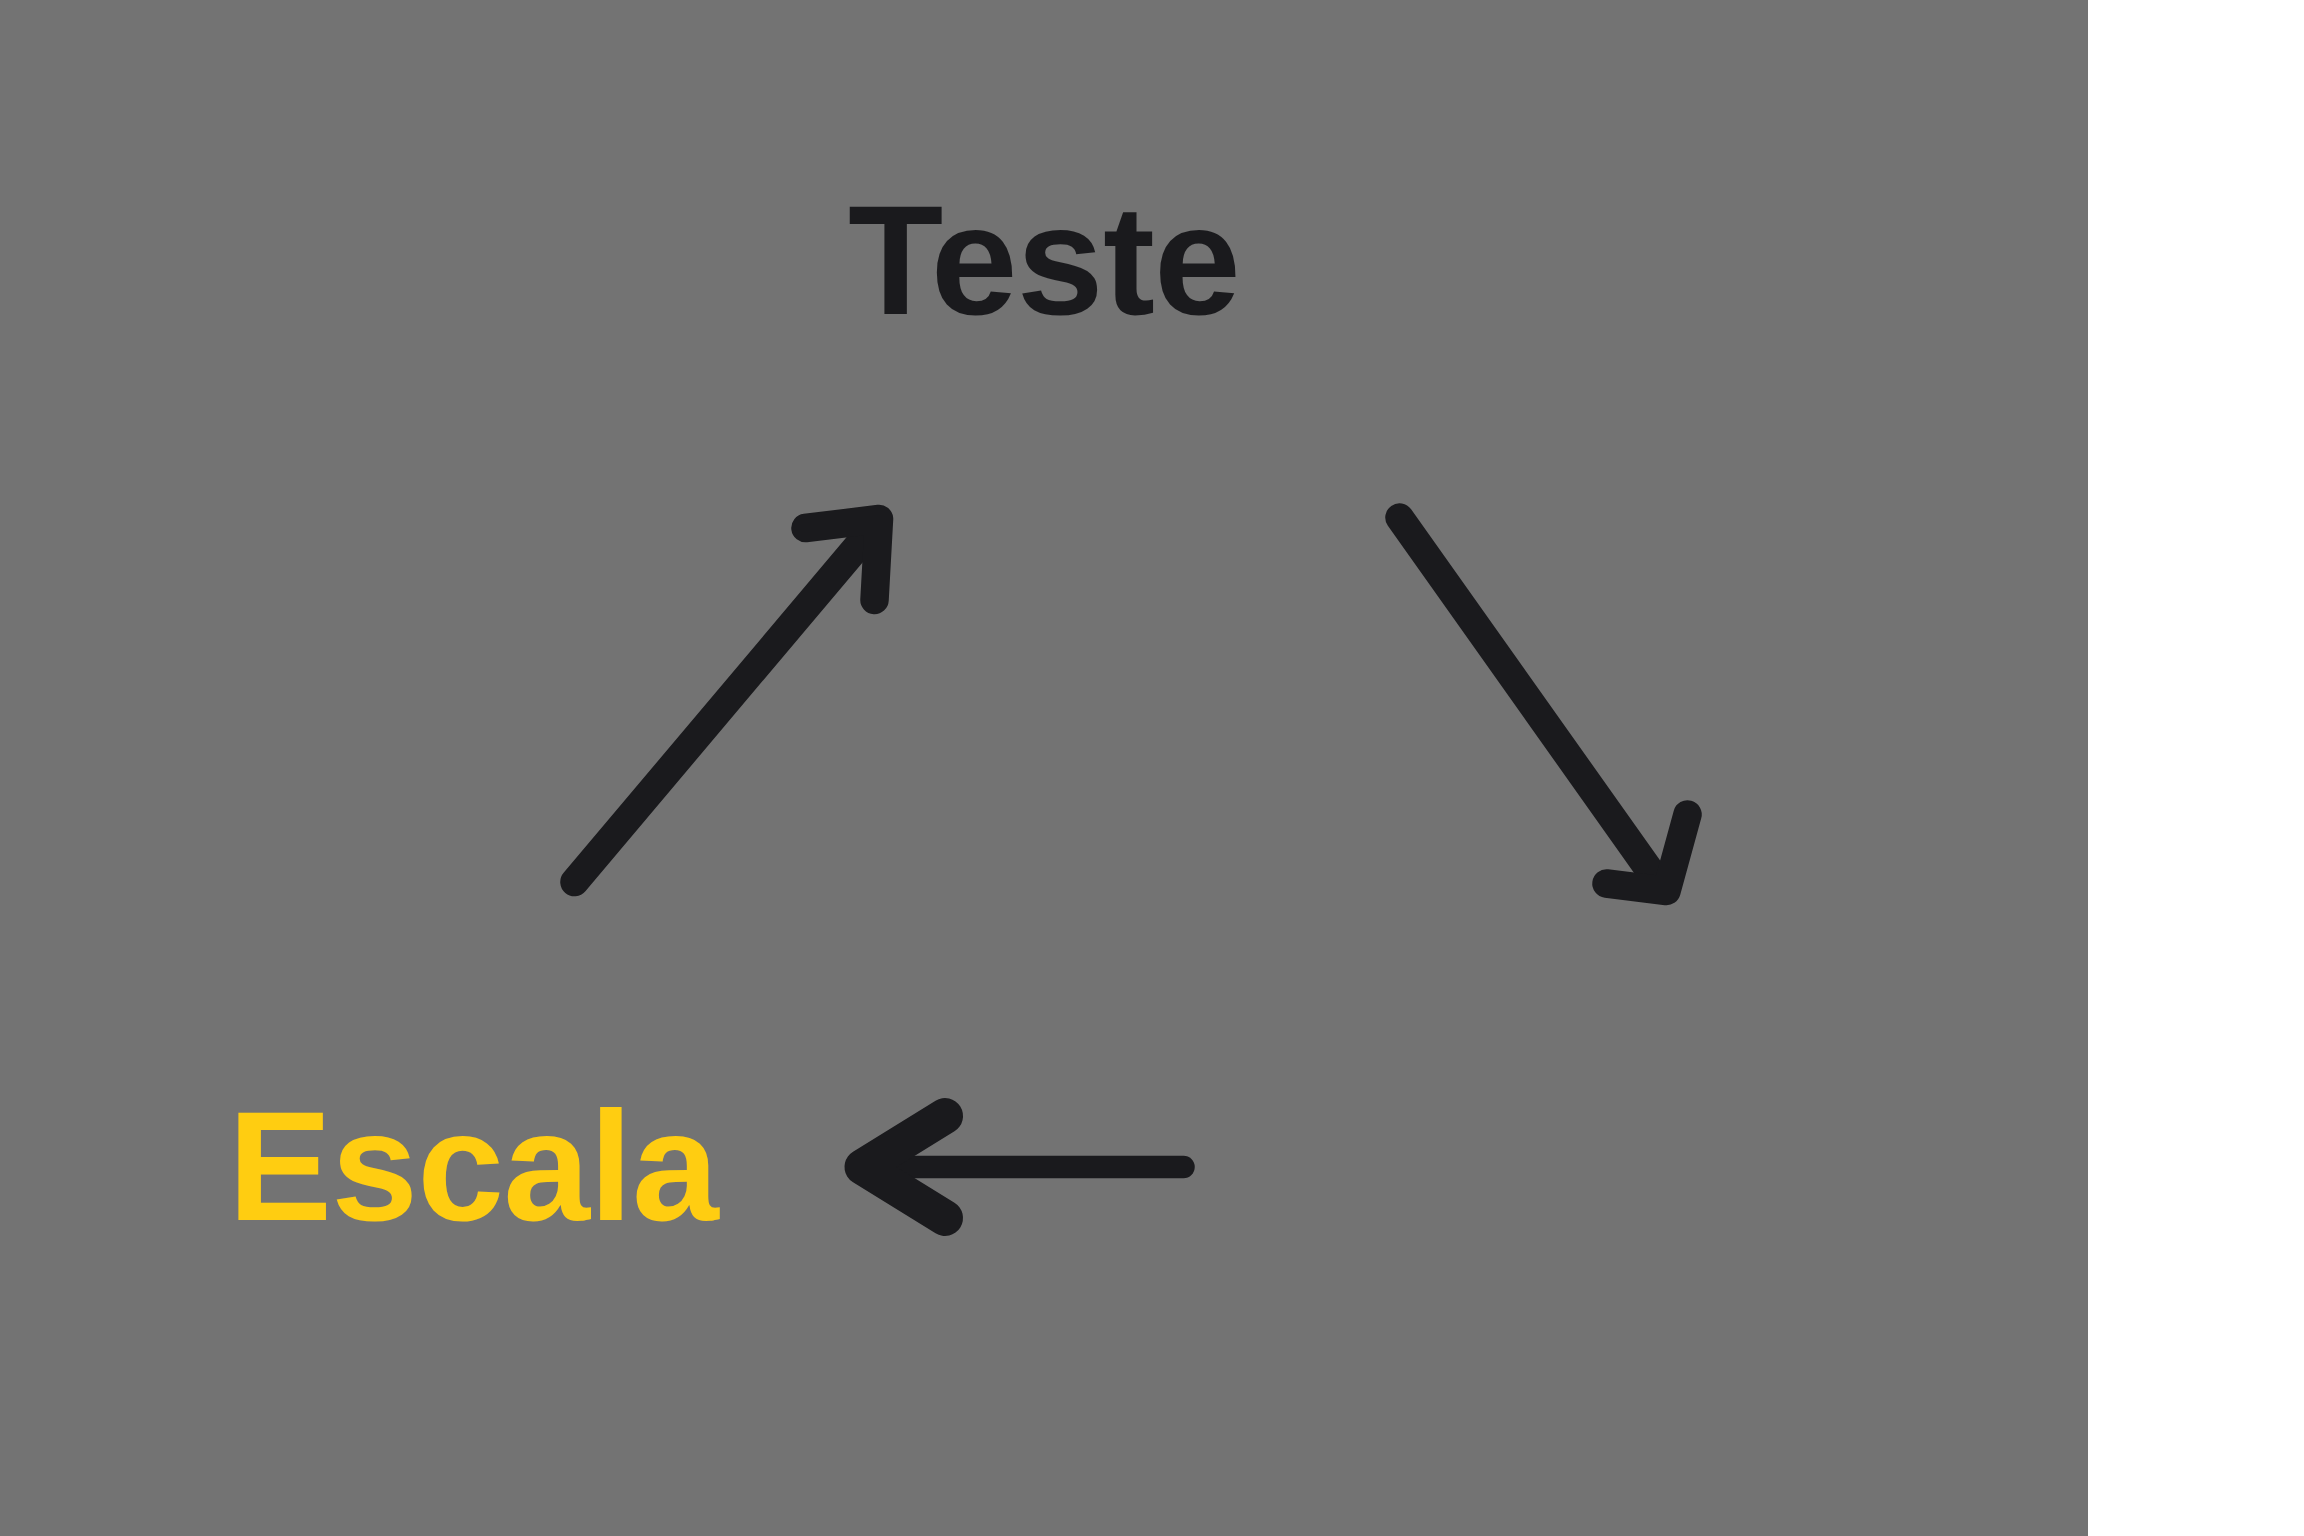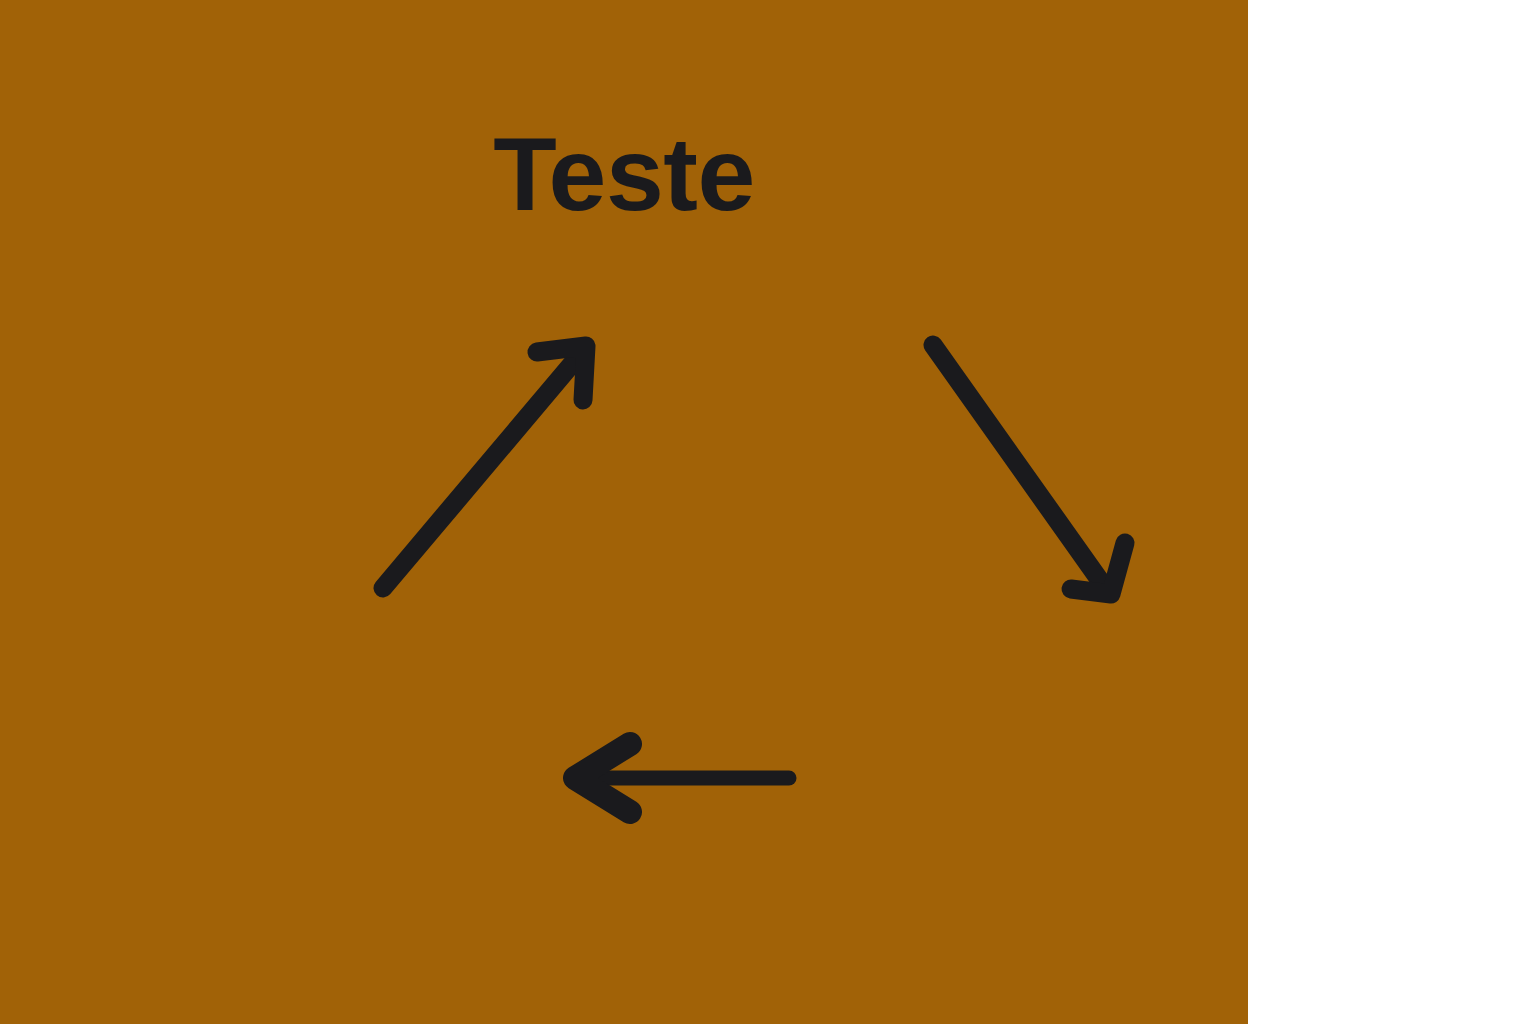--- a/index.html
+++ b/index.html
@@ -5,23 +5,23 @@
   html, body {
     margin: 0;
     padding: 0;
     background: #ffffff;
   }
   body {
     font-family: "Liberation Sans", sans-serif;
   }
   #canvas {
     position: relative;
-    width: 1248px;
+    width: 1392px;
     height: 1024px;
-    background: #a16207;
+    background: #737373;
     overflow: hidden;
   }
   .node-label {
     position: absolute;
     font-family: "Liberation Sans", sans-serif;
     font-weight: bold;
     letter-spacing: -0.5px;
     white-space: nowrap;
     line-height: 1;
     -webkit-font-smoothing: antialiased;
@@ -55,20 +55,21 @@
     pointer-events: none;
   }
 </style>
 </head>
 <body>
 
 <div id="canvas">
 
   <div class="node-label" id="node-teste">Teste</div>
 
+  <div class="node-label" id="node-escala">Escala</div>
 
 
   <svg id="arrows" viewBox="0 0 1536 1024">
 
     <g>
       <path d="M 383 588 L 582 352" fill="none" stroke="#1a1a1d" stroke-width="19" stroke-linecap="round" stroke-linejoin="round"></path>
       <path d="M 537 352 L 586 346 L 583 400" fill="none" stroke="#1a1a1d" stroke-width="19" stroke-linecap="round" stroke-linejoin="round"></path>
     </g>
 
     <g>

